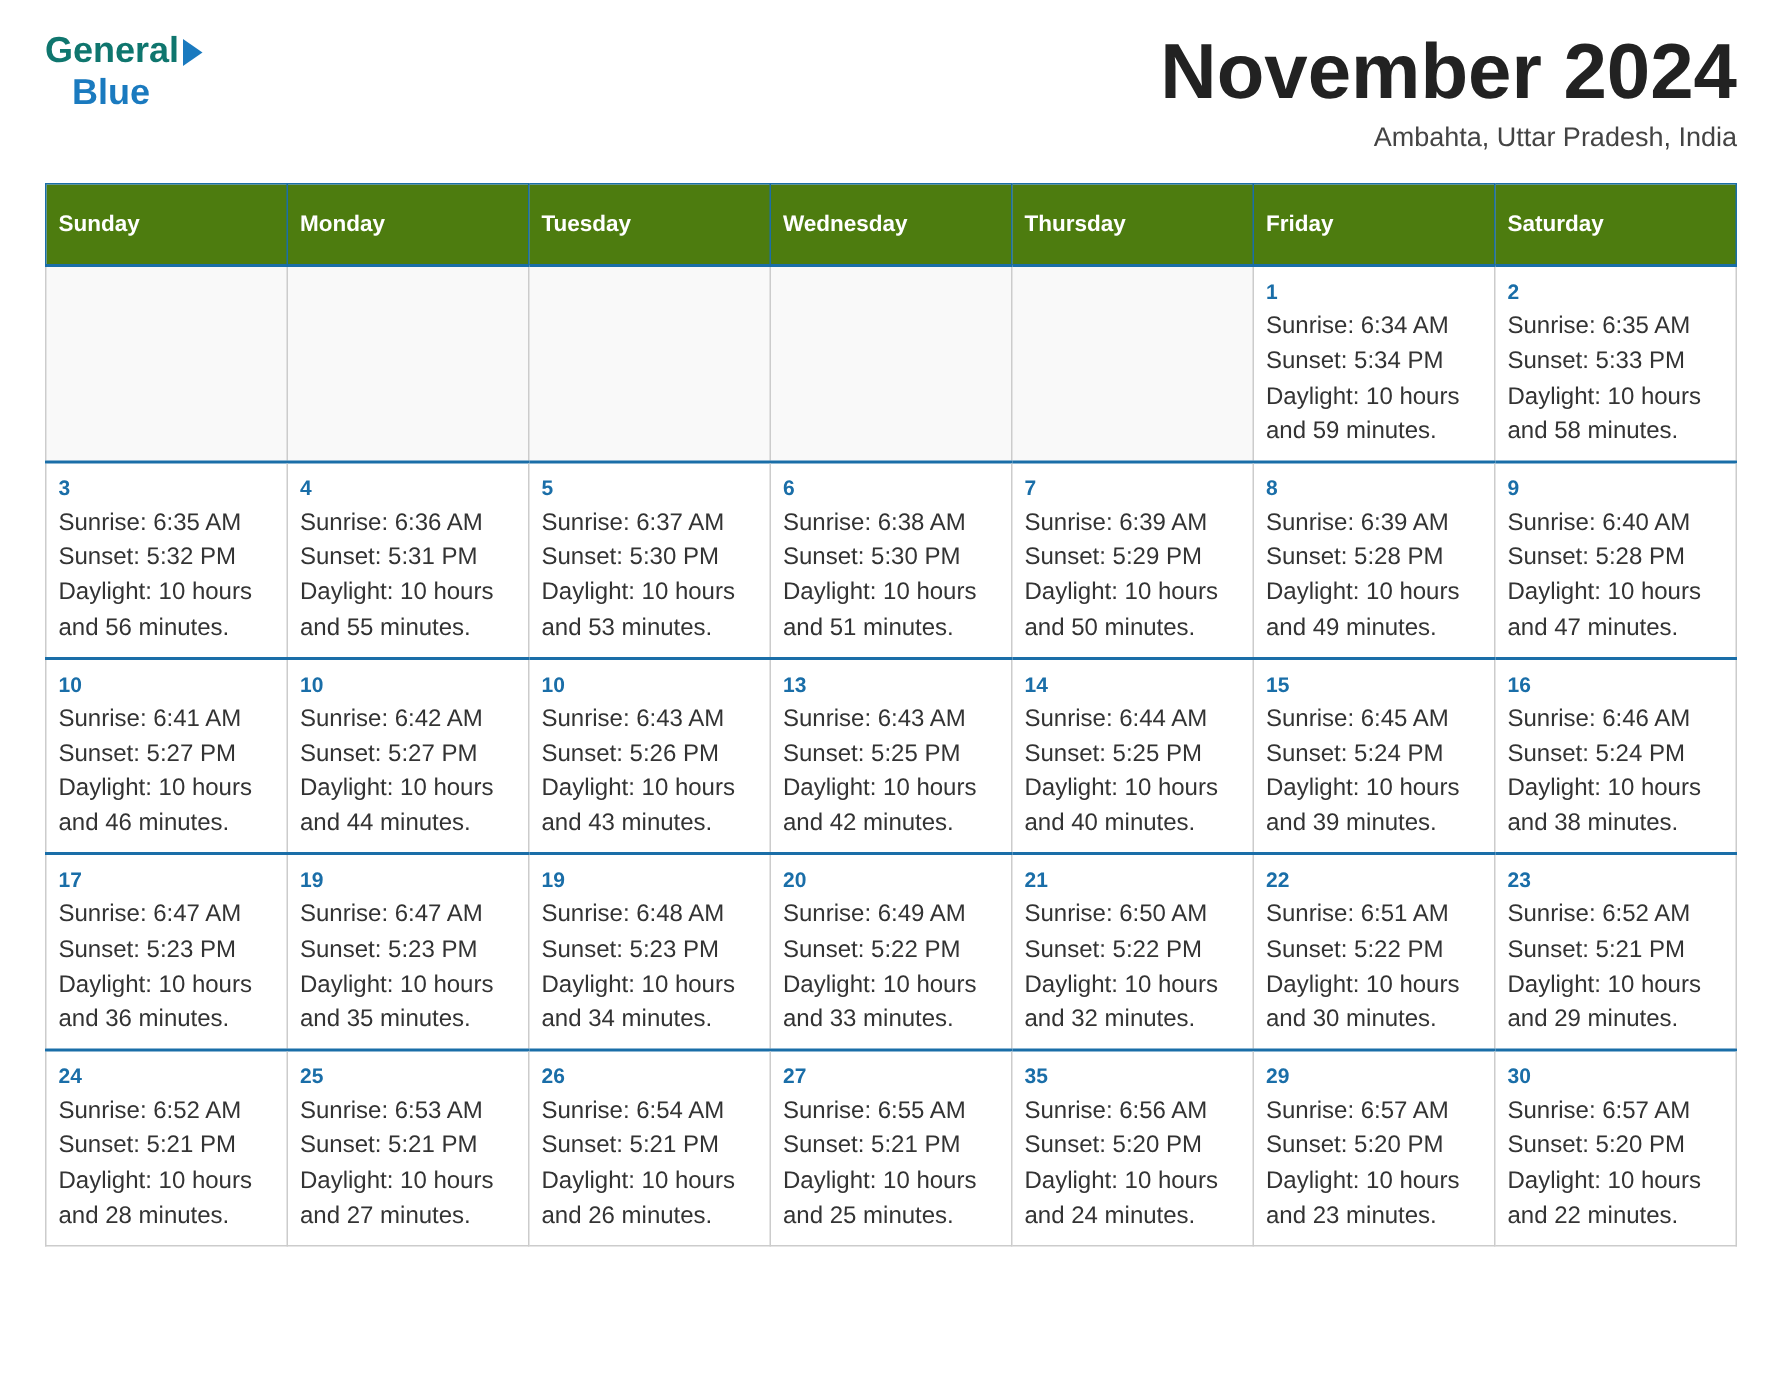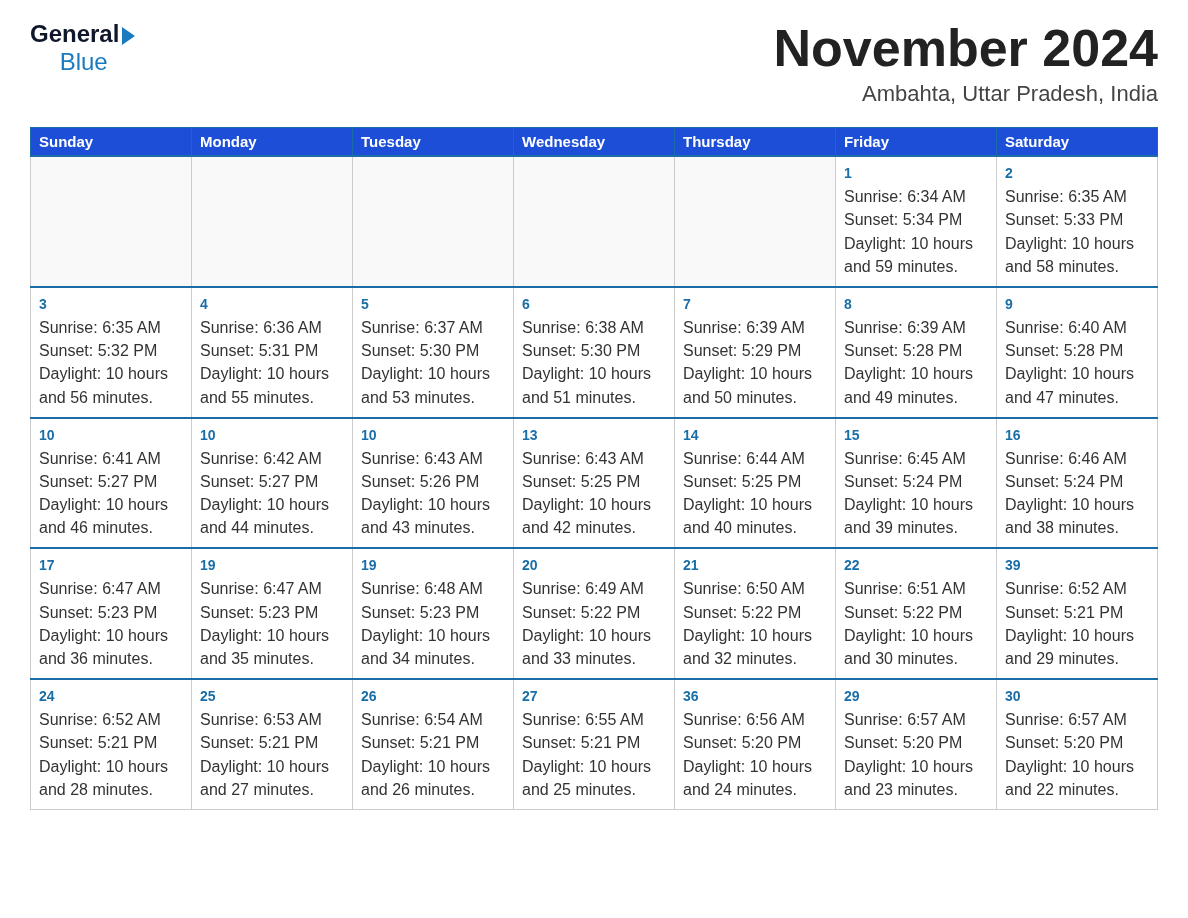--- a/index.html
+++ b/index.html
@@ -25,33 +25,33 @@
       text-align: right;
     }
     .month-title {
       font-size: 52px;
       font-weight: bold;
       color: #222;
       line-height: 1.1;
       text-align: right;
     }
     .location-title {
-      font-size: 22px;
+      font-size: 18px;
       color: #444;
       margin-top: 4px;
     }
     .calendar-table {
       width: 100%;
       border-collapse: collapse;
       table-layout: fixed;
     }
     .calendar-table thead tr th {
-      background-color: #1d4ed8;
+      background-color: #4d7c0f;
       color: #fff;
-      padding: 5px 8px;
+      padding: 18px 8px;
       text-align: left;
       font-size: 15px;
       font-weight: 600;
       border: 1px solid #1a6ea8;
     }
     .calendar-table tbody tr td {
       vertical-align: top;
       padding: 8px;
       border: 1px solid #ccc;
       font-size: 12.5px;
@@ -77,24 +77,24 @@
     .row-separator td {
       border-top: 2px solid #1a6ea8 !important;
     }
   </style>
 </head>
 <body>
 
 <div class="header-area">
   <div class="logo-area">
     <div>
-      <div style="font-size:24px;font-weight:bold;color:#0f172a;line-height:1.15;">
+      <div style="font-size:24px;font-weight:bold;color:#0f766e;line-height:1.15;">
         General<span style="display:inline-block;width:0;height:0;border-left:13px solid #1a7abf;border-top:9px solid transparent;border-bottom:9px solid transparent;margin-left:3px;vertical-align:middle;"></span>
       </div>
-      <div style="font-size:24px;font-weight:normal;color:#1a7abf;line-height:1.15;margin-left:2px;text-align:center;">Blue</div>
+      <div style="font-size:24px;font-weight:bold;color:#1a7abf;line-height:1.15;margin-left:18px;">Blue</div>
     </div>
   </div>
   <div class="title-area">
     <div class="month-title">November 2024</div>
     <div class="location-title">Ambahta, Uttar Pradesh, India</div>
   </div>
 </div>
 
 <table class="calendar-table">
   <thead>
@@ -203,21 +203,21 @@
         </td>
         <td>
           <span class="day-num">21</span>
           <div class="day-info">Sunrise: 6:50 AM<br>Sunset: 5:22 PM<br>Daylight: 10 hours and 32 minutes.</div>
         </td>
         <td>
           <span class="day-num">22</span>
           <div class="day-info">Sunrise: 6:51 AM<br>Sunset: 5:22 PM<br>Daylight: 10 hours and 30 minutes.</div>
         </td>
         <td>
-          <span class="day-num">39</span>
+          <span class="day-num">23</span>
           <div class="day-info">Sunrise: 6:52 AM<br>Sunset: 5:21 PM<br>Daylight: 10 hours and 29 minutes.</div>
         </td>
       </tr>
       <tr class="row-separator">
         <td>
           <span class="day-num">24</span>
           <div class="day-info">Sunrise: 6:52 AM<br>Sunset: 5:21 PM<br>Daylight: 10 hours and 28 minutes.</div>
         </td>
         <td>
           <span class="day-num">25</span>
@@ -225,21 +225,21 @@
         </td>
         <td>
           <span class="day-num">26</span>
           <div class="day-info">Sunrise: 6:54 AM<br>Sunset: 5:21 PM<br>Daylight: 10 hours and 26 minutes.</div>
         </td>
         <td>
           <span class="day-num">27</span>
           <div class="day-info">Sunrise: 6:55 AM<br>Sunset: 5:21 PM<br>Daylight: 10 hours and 25 minutes.</div>
         </td>
         <td>
-          <span class="day-num">36</span>
+          <span class="day-num">35</span>
           <div class="day-info">Sunrise: 6:56 AM<br>Sunset: 5:20 PM<br>Daylight: 10 hours and 24 minutes.</div>
         </td>
         <td>
           <span class="day-num">29</span>
           <div class="day-info">Sunrise: 6:57 AM<br>Sunset: 5:20 PM<br>Daylight: 10 hours and 23 minutes.</div>
         </td>
         <td>
           <span class="day-num">30</span>
           <div class="day-info">Sunrise: 6:57 AM<br>Sunset: 5:20 PM<br>Daylight: 10 hours and 22 minutes.</div>
         </td>

